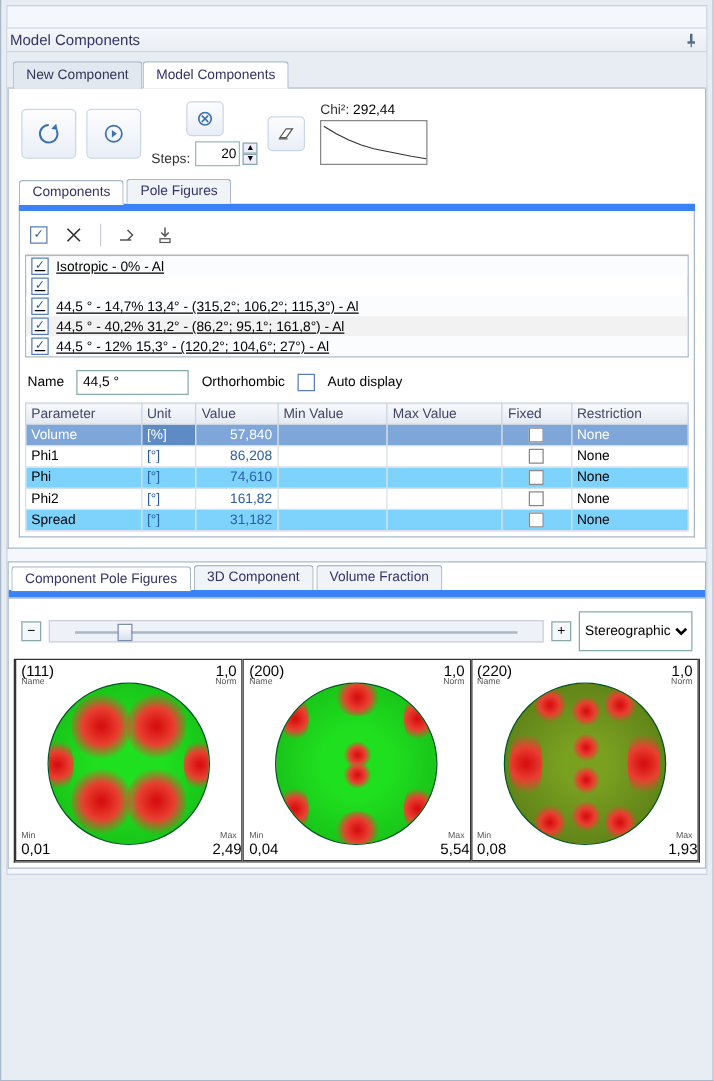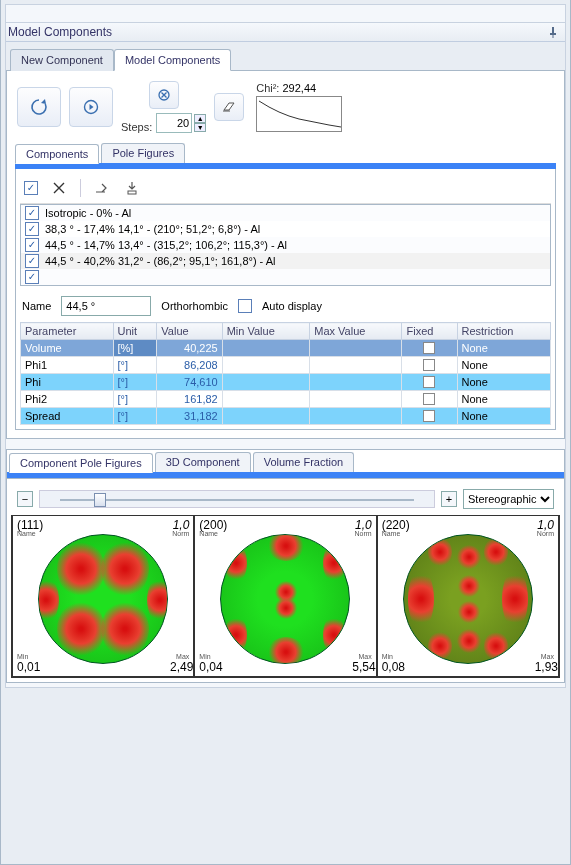--- a/index.html
+++ b/index.html
@@ -25,46 +25,46 @@
   .mini-chart { width:86px; height:36px; border:1px solid #888; background:#fff; margin-top:2px;}
   .sub-tabstrip { display:flex; padding:4px 0 0 0; border-bottom:6px solid #3b82f6;}
   .subtab { padding:3px 10px; border:1px solid #a8b8c8; border-bottom:none; background:#f0f3f8; color:#336; cursor:pointer; border-radius:3px 3px 0 0; margin-right:2px;}
   .subtab.active { background:#fff; border-bottom:1px solid #fff; position:relative; top:1px;}
   .list-toolbar { display:flex; align-items:center; gap:12px; padding:6px 4px; border-bottom:1px solid #ddd;}
   .chk { width:14px; height:14px; border:1px solid #5a7fb8; background:#fff; display:inline-flex; align-items:center; justify-content:center; }
   .chk.checked::after{ content:"✓"; color:#2a5da8; font-size:10px; line-height:10px;}
   .tool-icon { width:18px; height:18px; display:inline-flex; align-items:center; justify-content:center; color:#555;}
   .divider { width:1px; height:18px; background:#ccd; }
   .comp-list { border:1px solid #a8b8c8; max-height:110px; overflow:auto; background:#fff; }
-  .comp-row { display:flex; align-items:center; padding:1px 4px; gap:6px;}
+  .comp-row { display:flex; align-items:flex-end; padding:1px 4px; gap:6px;text-decoration:underline;}
   .comp-row:nth-child(odd){ background:#fbfcfe;}
   .comp-row.sel { background:#f2f2f2;}
   .name-row { display:flex; align-items:center; gap:10px; padding:10px 2px 6px 2px;}
   .name-input { width:90px; height:20px; border:1px solid #8aa; padding:0 4px;}
   .param-table { width:100%; border-collapse:collapse; }
   .param-table th { background:linear-gradient(#f7f9fc,#e5eaf2); color:#446; border:1px solid #c7d2e2; padding:2px 4px; text-align:left; font-weight:normal;}
   .param-table td { border:1px solid #d8dfe8; padding:2px 4px; background:#fff;}
   .param-table tr.alt td { background:#7dd3fc;}
   .param-table td.sel, .param-table tr.selrow td { background:#7ea6d8; color:#fff;}
   .param-table td.val { text-align:right; color:#2a5da8;}
   .param-table tr.selrow td.val { color:#fff;}
   .param-table td.unit{ color:#2a5da8;}
   .param-table tr.selrow td.unit{ background:#5e8bc4; color:#fff;}
   .cell-chk { width:12px;height:12px;border:1px solid #888;background:#fff;margin:auto;display:block;}
   .bottom-panel { margin-top:10px; border:1px solid #a8b8c8; background:#fff; }
   .slider-row { display:flex; align-items:center; gap:6px; padding:6px;}
   .slider { flex:1; height:18px; position:relative; background:#eef2f8; border:1px solid #ccd;}
   .slider .track{ position:absolute; top:8px; left:20px; right:20px; height:2px; background:#a8b8c8;}
   .slider .thumb{ position:absolute; top:2px; left:54px; width:12px; height:14px; background:linear-gradient(#fff,#d8e0ee); border:1px solid #7a8fb0;}
   .sq-btn { width:16px;height:16px;border:1px solid #8aa;background:#f4f7fb;display:flex;align-items:center;justify-content:center;cursor:pointer;}
-  select.proj { height:20px; border:1px solid #8aa; background:#fff;}
+  select.proj { height:32px; border:1px solid #8aa; background:#fff;}
   .pole-row { display:flex; gap:0; border:1px solid #333; border-top:none;}
   .pole-cell { flex:1; border:1px solid #333; position:relative; height:162px; background:#fff;}
   .pole-label { position:absolute; font-size:12px; color:#000; }
-  .tl{ top:2px; left:4px;} .tr{top:2px;right:4px;font-style:italic;} .bl{bottom:2px;left:4px;} .br{bottom:2px;right:0;}
+  .tl{ top:2px; left:4px;} .tr{top:2px;right:4px;} .bl{bottom:2px;left:4px;} .br{bottom:2px;right:0;}
   .mini-lbl{ position:absolute; font-size:7px; color:#555;}
   .circ { position:absolute; top:18px; left:50%; transform:translateX(-50%); width:130px; height:130px; border-radius:50%; border:1px solid #052; background:radial-gradient(circle,#1fe01f 30%,#18c018 80%); overflow:hidden;}
   .lobe{ position:absolute; background:radial-gradient(circle,#d81010 5%,#e84030 40%, transparent 72%); border-radius:50%;}
 </style>
 </head>
 <body>
 
 <div class="outer-border">
   <div style="border:1px solid #c8d2e0; background:#f4f7fb; padding-bottom:4px;">
     <div style="height:18px;border-bottom:1px solid #c8d2e0;"></div>
@@ -158,32 +158,32 @@
               </svg>
             </span>
         </div>
         <div class="comp-list">
           <div class="comp-row">
               <span class="chk checked"></span>
               <span>Isotropic - 0% - Al</span>
             </div>
           <div class="comp-row">
               <span class="chk checked"></span>
-              <span>38,3 ° - 17,4% 14,1° - (210°; 51,2°; 6,8°) - Al</span>
             </div>
           <div class="comp-row">
               <span class="chk checked"></span>
               <span>44,5 ° - 14,7% 13,4° - (315,2°; 106,2°; 115,3°) - Al</span>
             </div>
           <div class="comp-row sel">
               <span class="chk checked"></span>
               <span>44,5 ° - 40,2% 31,2° - (86,2°; 95,1°; 161,8°) - Al</span>
             </div>
           <div class="comp-row">
               <span class="chk checked"></span>
+              <span>44,5 ° - 12% 15,3° - (120,2°; 104,6°; 27°) - Al</span>
             </div>
         </div>
 
         <div class="name-row">
           <span>Name</span>
           <input class="name-input" value="44,5 °" style="">
           <span>Orthorhombic</span>
           <span class="chk"></span>
           <span>Auto display</span>
         </div>
@@ -195,21 +195,21 @@
             <th>Unit</th>
             <th>Value</th>
             <th>Min Value</th>
             <th>Max Value</th>
             <th>Fixed</th>
             <th>Restriction</th>
           </tr>
           <tr class="selrow">
             <td>Volume</td>
                 <td class="unit">[%]</td>
-                <td class="val">40,225</td>
+                <td class="val">57,840</td>
                 <td></td>
                 <td></td>
                 <td>
                   <span class="cell-chk"></span>
                 </td>
                 <td>None</td>
           </tr>
           <tr>
             <td>Phi1</td>
                 <td class="unit">[°]</td>

